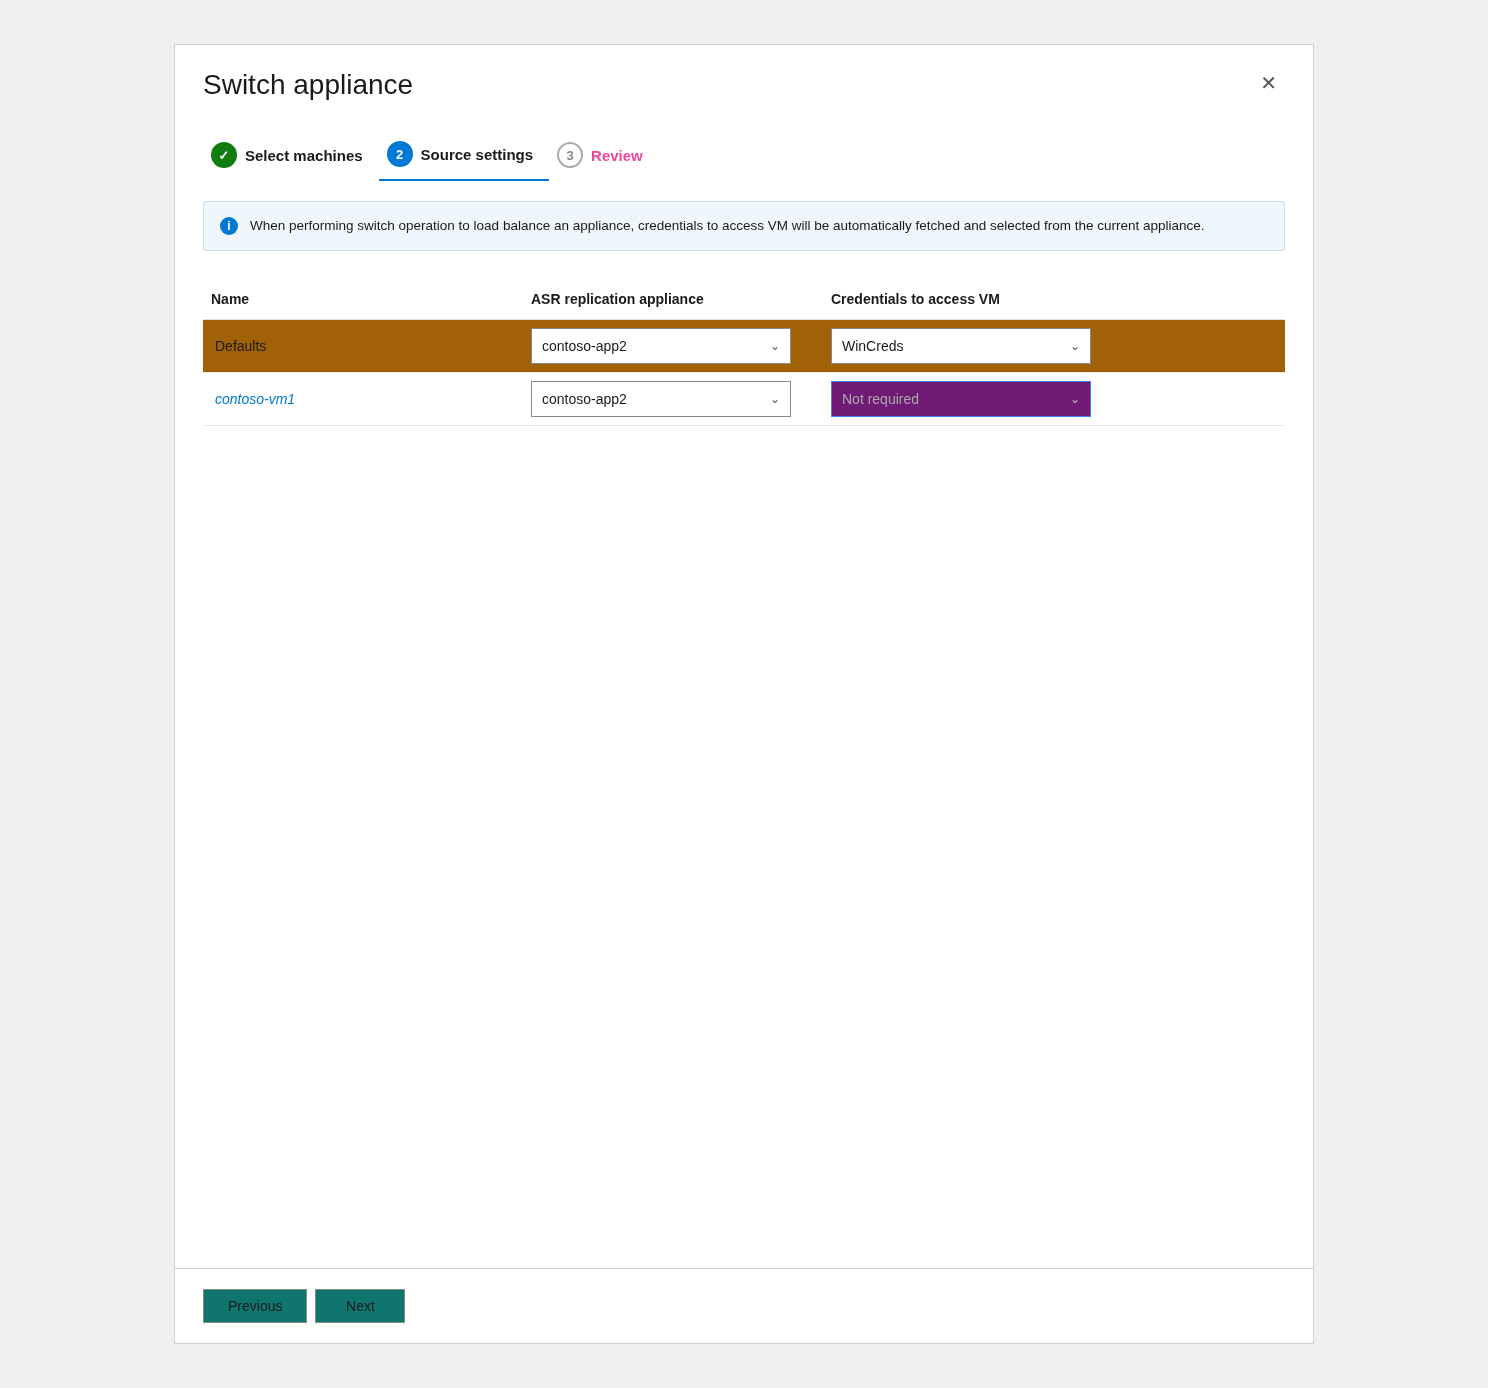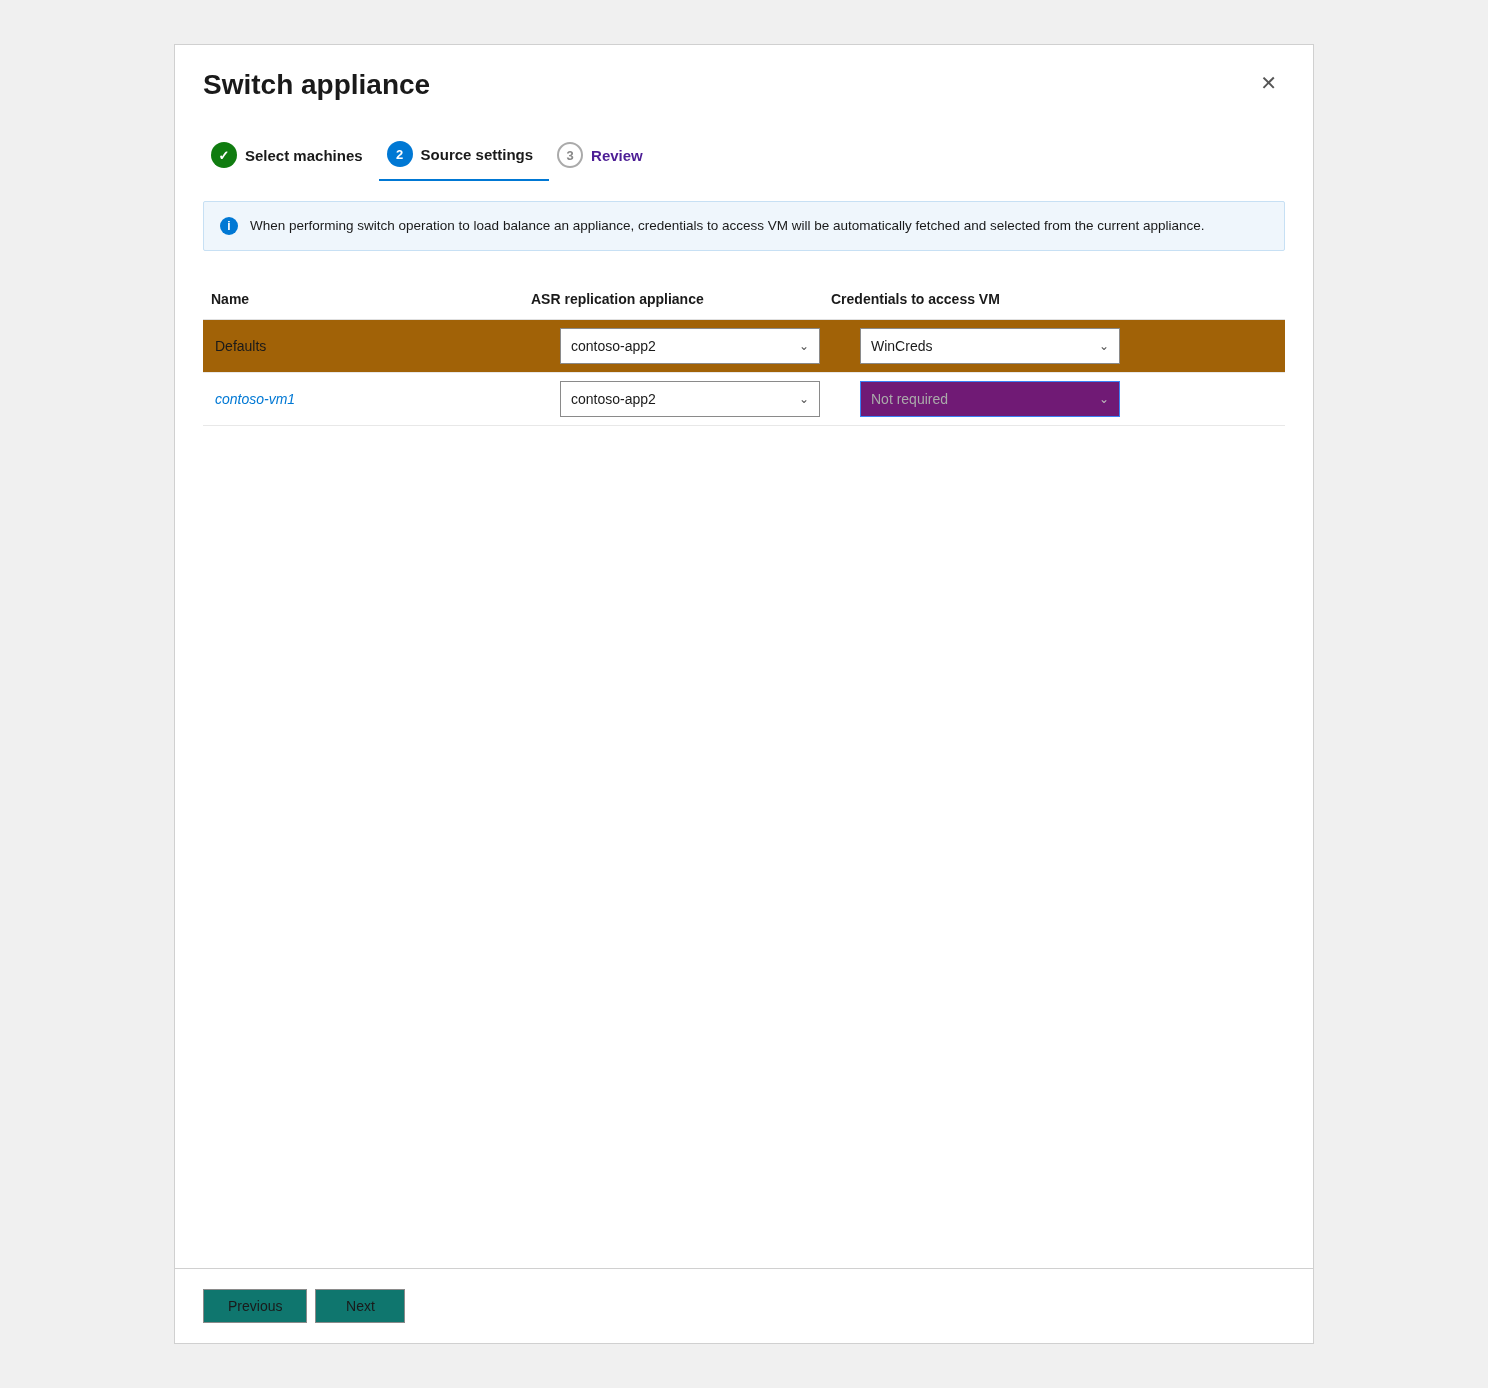--- a/index.html
+++ b/index.html
@@ -22,21 +22,21 @@
     }
     .dialog-header {
       display: flex;
       justify-content: space-between;
       align-items: flex-start;
       padding: 24px 28px 16px 28px;
       border-bottom: none;
     }
     .dialog-title {
       font-size: 28px;
-      font-weight: 700;
+      font-weight: 400;
       color: #1a1a1a;
     }
     .close-btn {
       background: none;
       border: none;
       cursor: pointer;
       font-size: 20px;
       color: #555;
       padding: 4px 8px;
       line-height: 1;
@@ -91,21 +91,21 @@
     }
     .step-label {
       font-size: 15px;
       color: #1a1a1a;
       font-weight: bold;
     }
     .step.active .step-label {
       font-weight: 600;
     }
     .step.pending-step .step-label {
-      color: #4c1d95;
+      color: #ec4899;
     }
     .info-banner {
       background: #eff6fc;
       border: 1px solid #c7e0f4;
       border-radius: 2px;
       padding: 14px 16px;
       display: flex;
       align-items: flex-start;
       gap: 12px;
       margin-bottom: 28px;
@@ -172,21 +172,20 @@
       align-items: center;
       justify-content: space-between;
       border: 1px solid #8a8a8a;
       padding: 7px 10px;
       background: #fff;
       cursor: pointer;
       font-size: 14px;
       color: #1a1a1a;
       width: 260px;
       height: 36px;
-      margin-left: 29px;
     }
     .dropdown.disabled {
       background: #701a75;
       border: 1px solid #3b82f6;
       color: #aaa;
       cursor: default;
     }
     .dropdown-arrow {
       font-size: 12px;
       color: #555;

